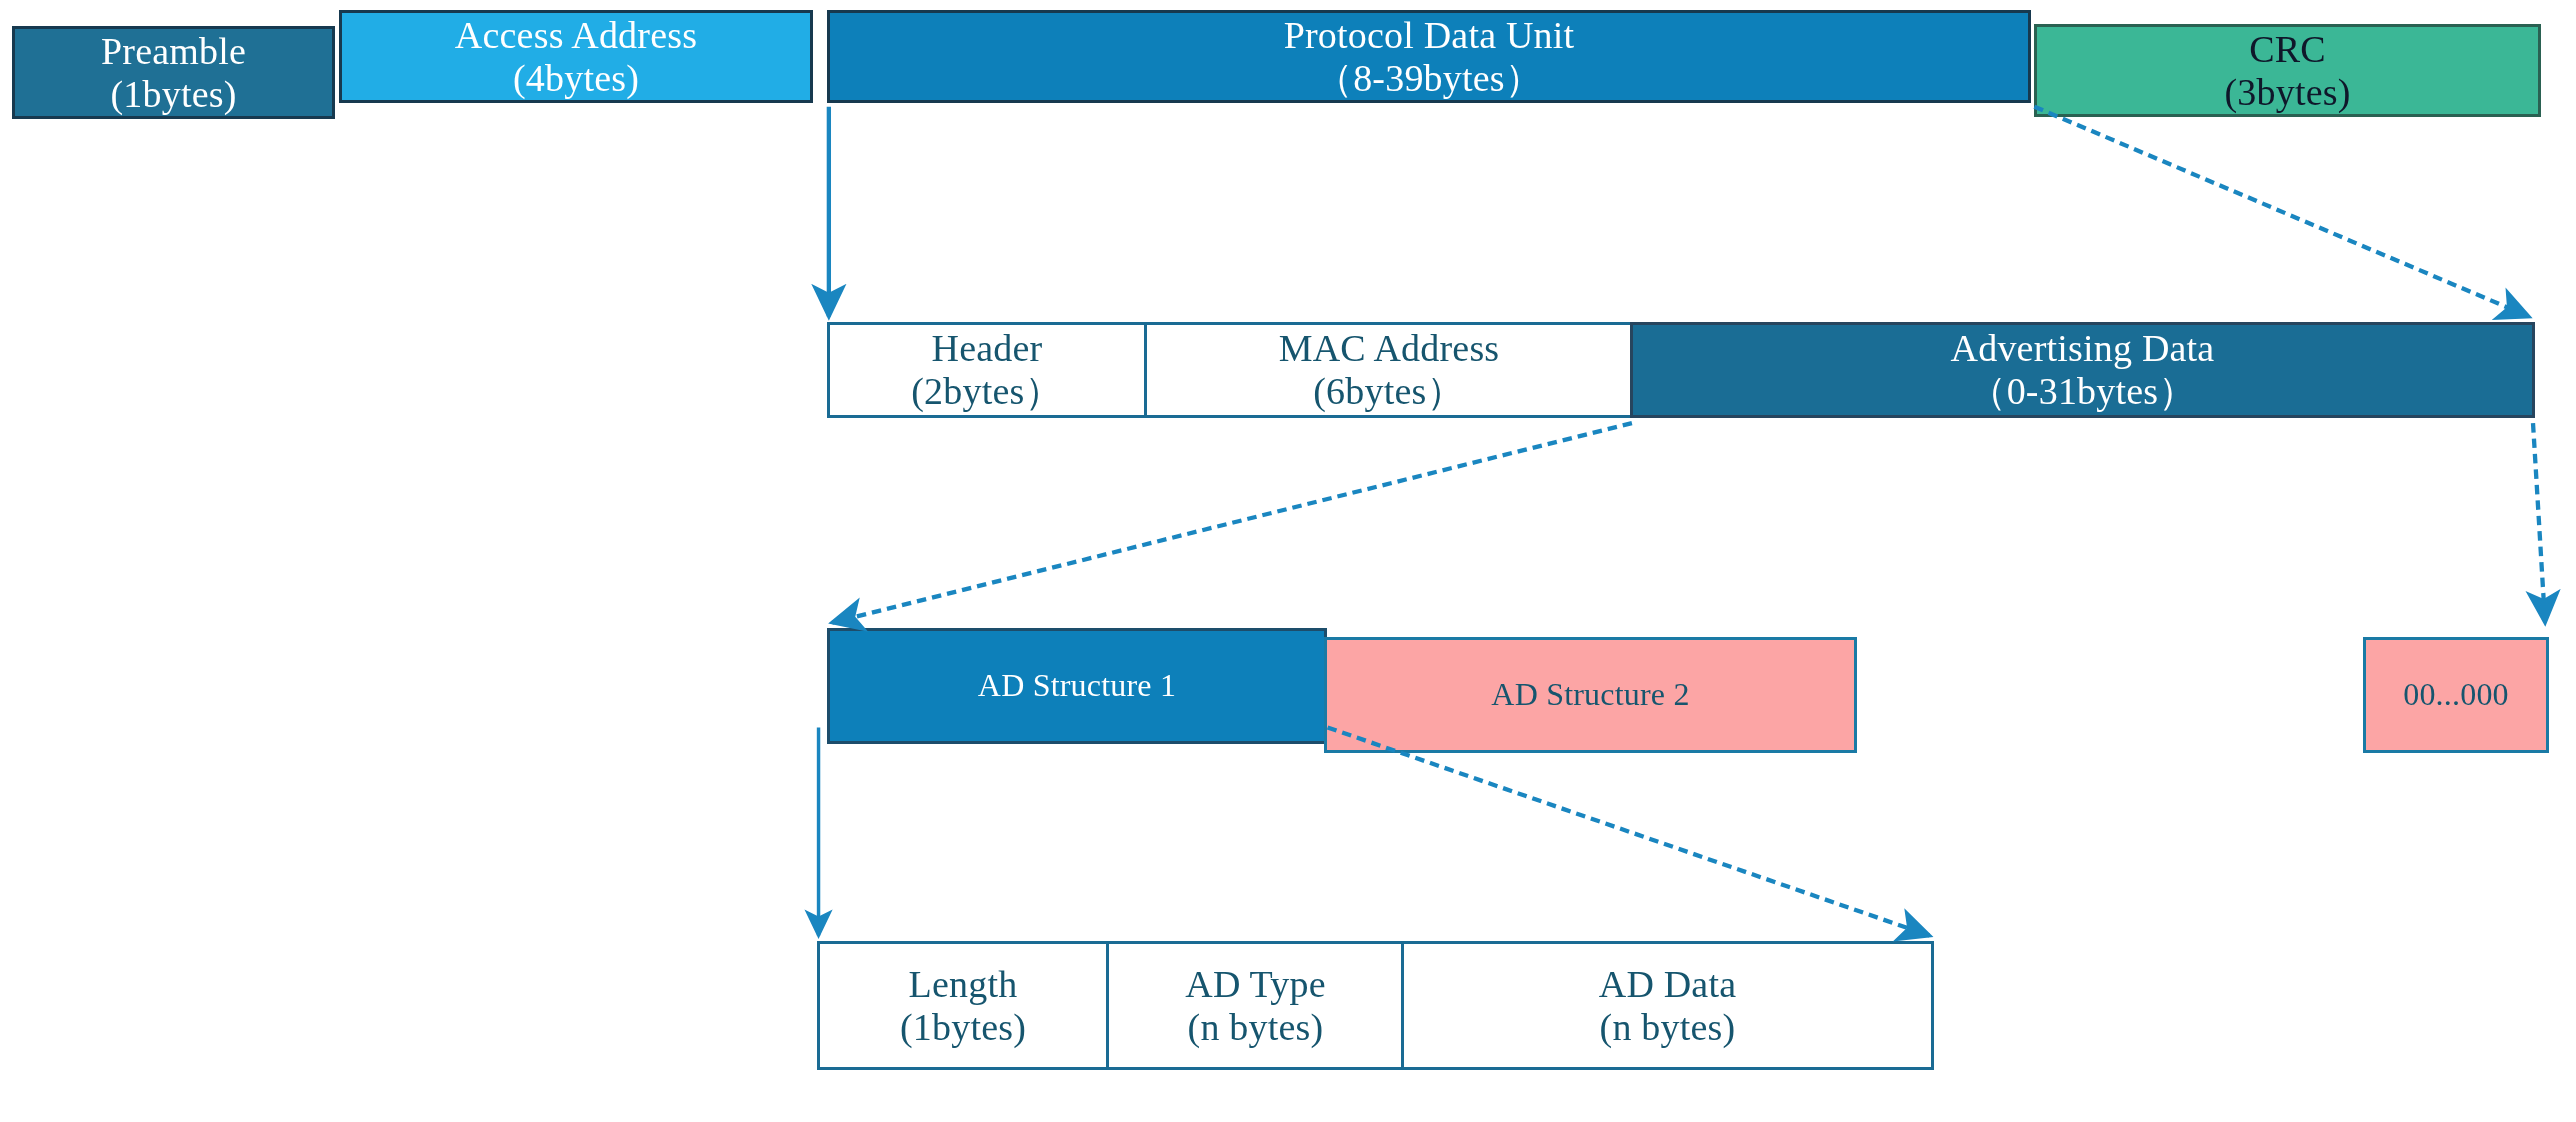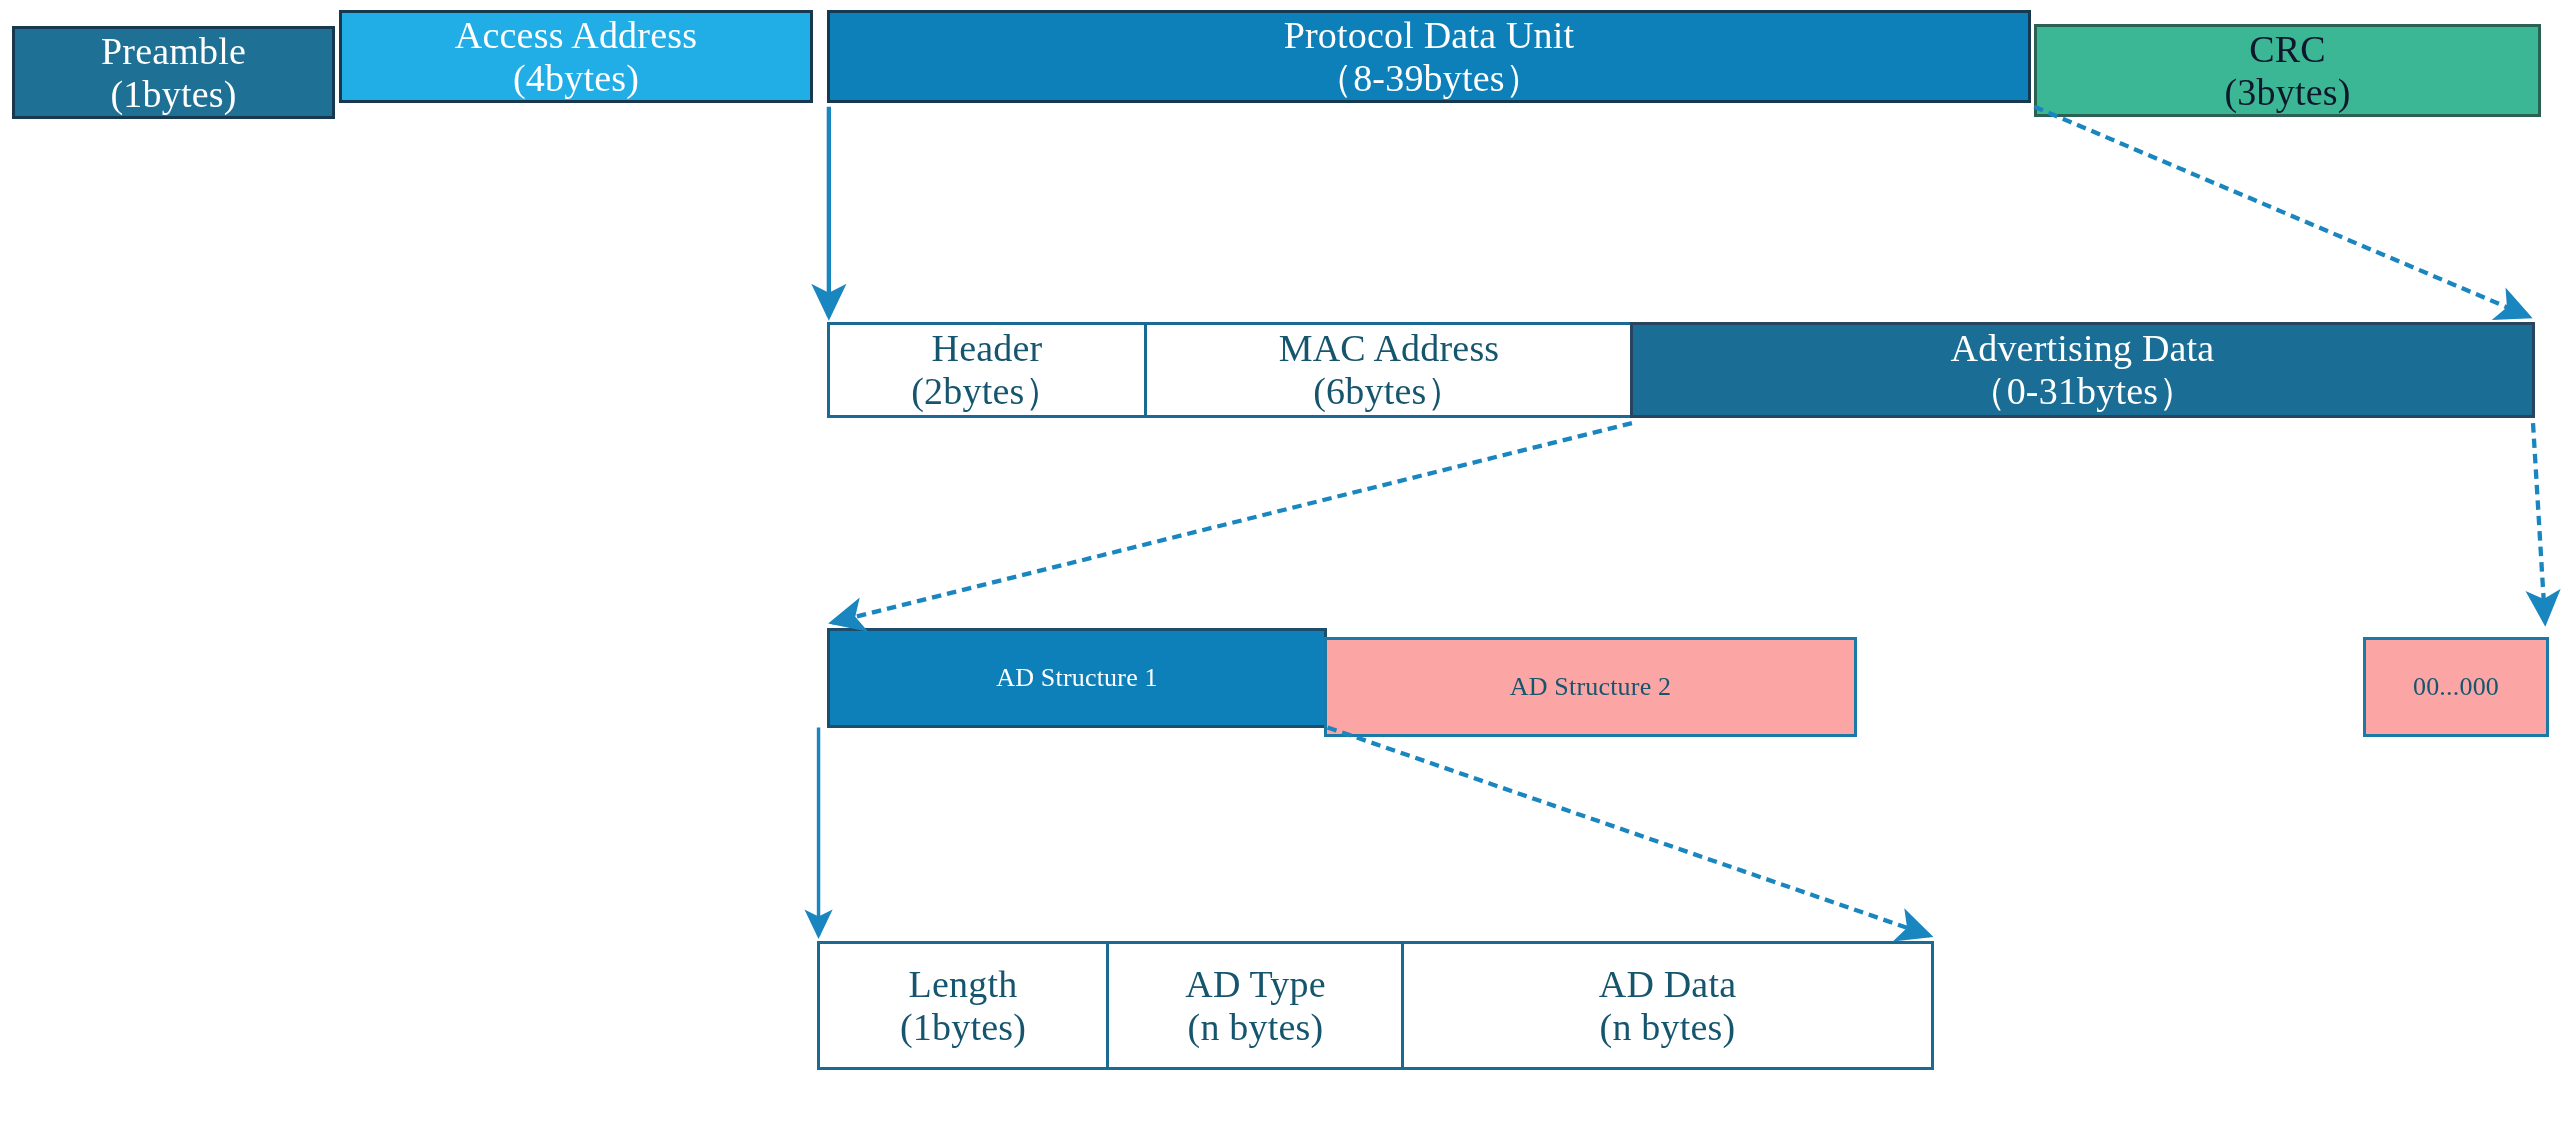--- a/index.html
+++ b/index.html
@@ -35,21 +35,21 @@
   .row1 { height: 93px; top: 10.3px; font-size: 38px; }
   .row1.fill   { color: #ffffff; border: 3.4px solid #17394f; }
   .row1.green  { color: #0f172a; border: 3.4px solid #2a6152; margin-top: 14px; }
 
   
   .row2 { height: 96px; top: 322px; font-size: 38px; }
   .row2.white { background: #ffffff; color: #16556e; border: 3.4px solid #1a6b94; }
   .row2.fill  { background: #1a6d95; color: #ffffff; border: 3.4px solid #27455e; }
 
   
-  .row3 { height: 100px; top: 628px; font-size: 26px; }
+  .row3 { height: 116px; top: 628px; font-size: 32px; }
   .row3.white { background: #fca5a5; color: #16556e; border: 3.4px solid #1a7aa5; margin-top: 9px; }
   .row3.fill  { background: #0d80ba; color: #ffffff; border: 3.4px solid #1d4d6b; }
 
   
   .row4 { height: 129px; top: 941px; font-size: 38px;
           background:#ffffff; color:#16556e; border: 3.4px solid #1a6b94; }
 
   
   .svgwrap { position: absolute; left: 0; top: 0; width: 2576px; height: 1123px;
              pointer-events: none; }

